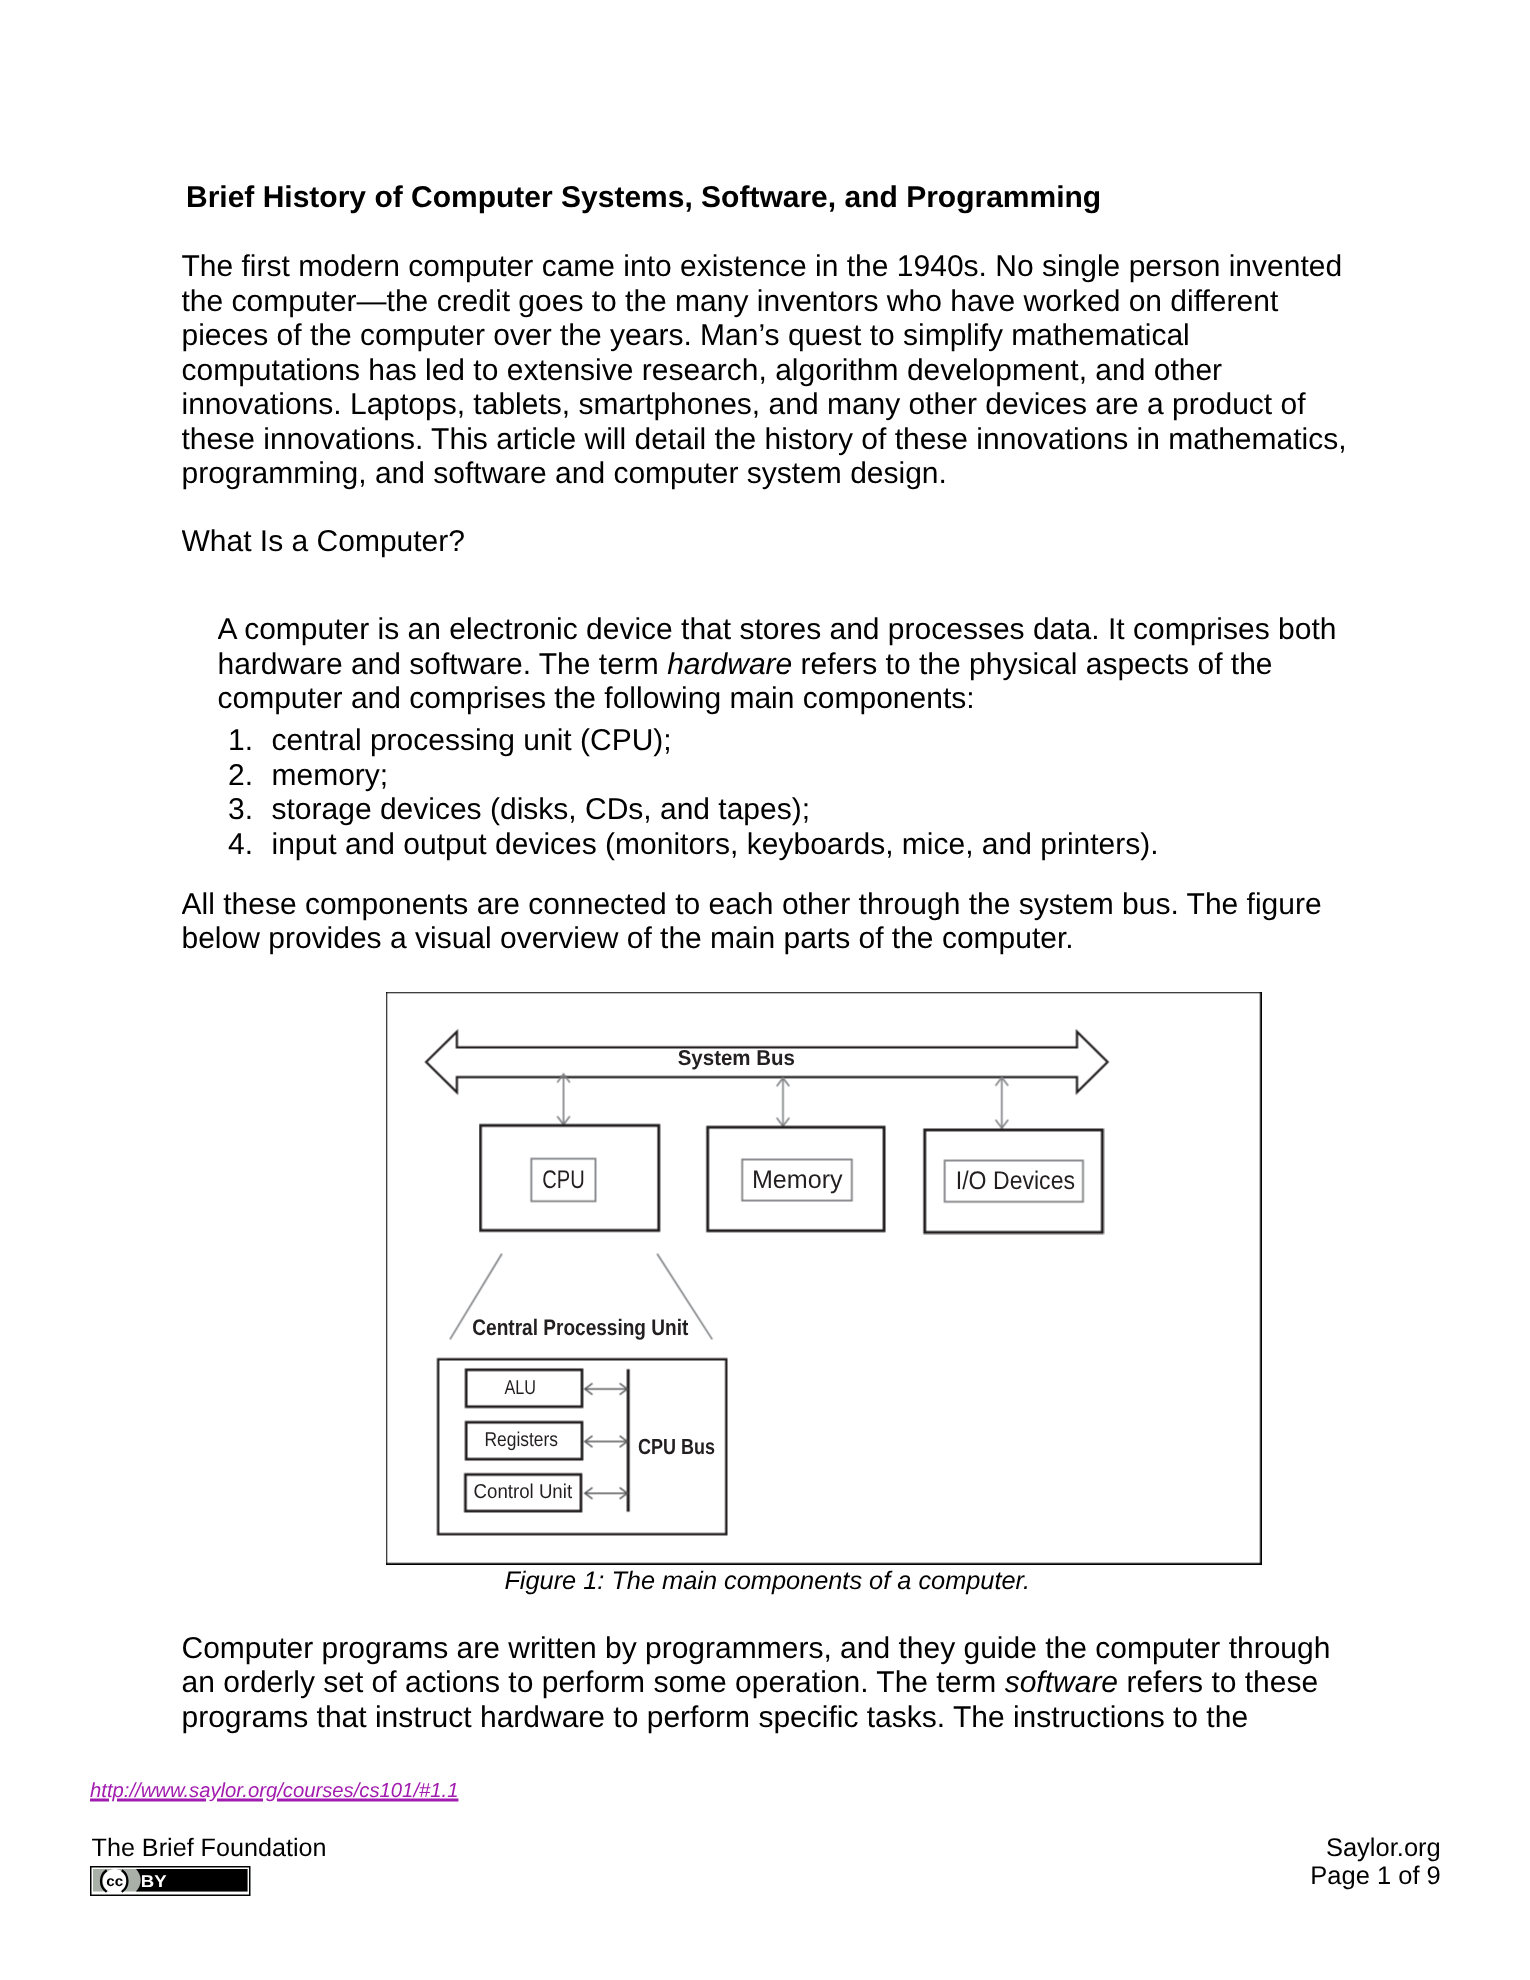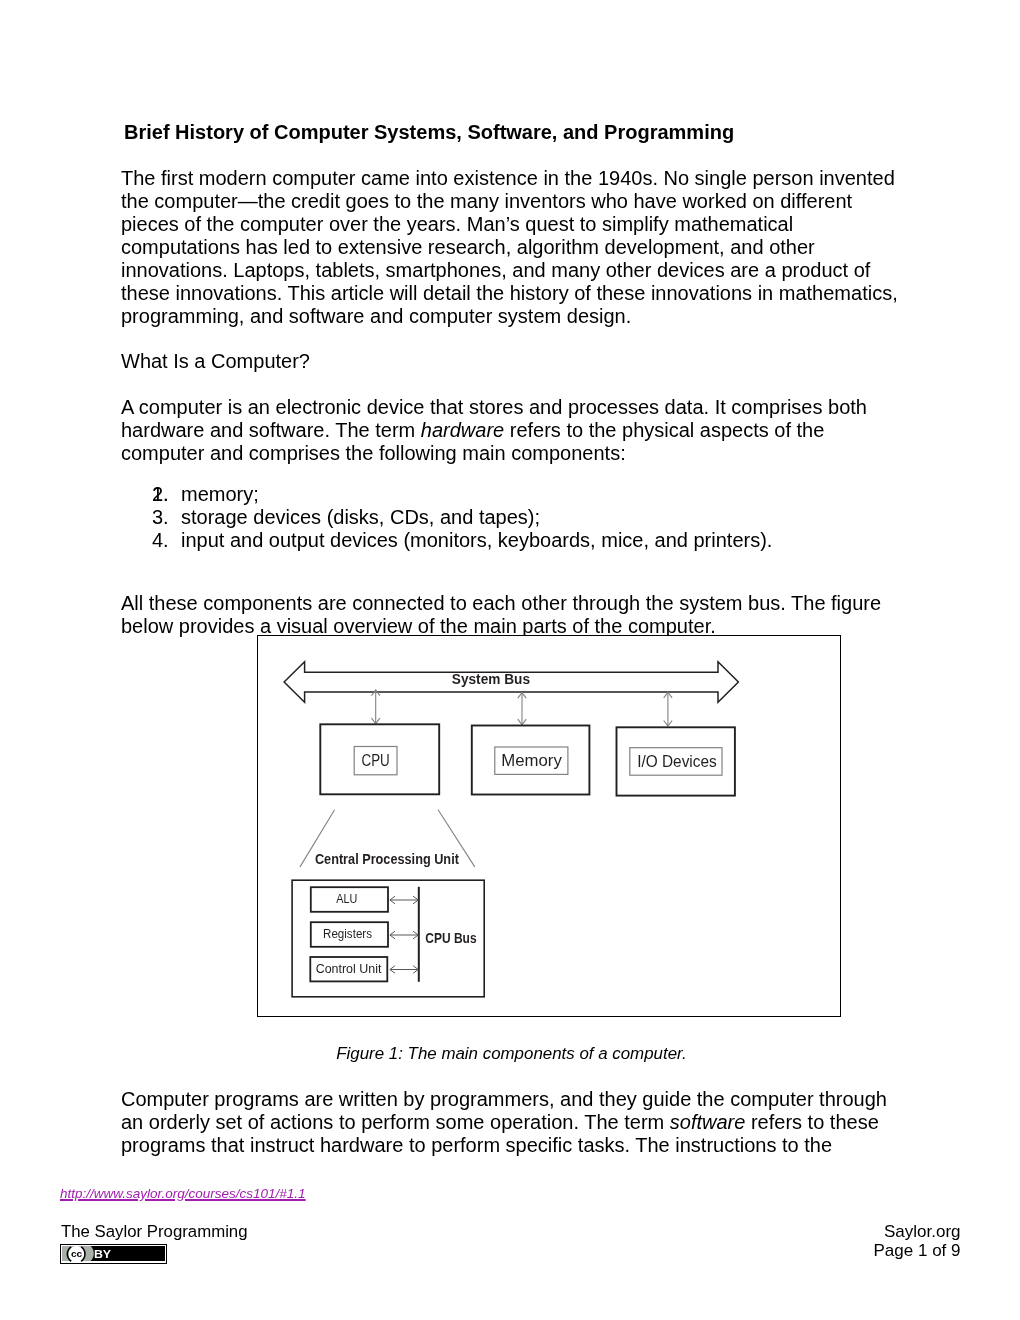--- a/index.html
+++ b/index.html
@@ -26,21 +26,21 @@
     font-size:20px; line-height:23px; 
   }
   ol.complist {
     position:absolute; left:152px; top:483px; width:749px; margin:0;
     padding:0; list-style:none; font-size:20px; line-height:23px;
   }
   ol.complist li { position:relative; padding-left:29px; }
   ol.complist li .num { position:absolute; left:0; top:0; }
 
   .figbox {
-    position:absolute; left:257px; top:635px; width:584px; height:382px;
+    position:absolute; left:257px; top:661px; width:584px; height:382px;
     border:1.3px solid #000; box-sizing:border-box; background:#fff;
   }
   .figbox svg { position:absolute; left:-1.3px; top:-1.3px; }
   .figcap {
     position:absolute; left:121px; top:1043px; width:781px; text-align:center;
     font-style:italic; font-size:16.9px; line-height:21px;
   }
   .footnote-url {
     position:absolute; left:60px; top:1186px;
     font-size:13.5px; font-style:italic; color:#a21caf; text-decoration:underline; text-decoration-thickness:1.8px;
@@ -54,24 +54,24 @@
 <body>
 
 <div class="page">
 
   <div class="doc-title">Brief History of Computer Systems, Software, and Programming</div>
 
   <div class="para" id="intro" style="top:167px;">The first modern computer came into existence in the 1940s. No single person invented the computer—the credit goes to the many inventors who have worked on different pieces of the computer over the years. Man’s quest to simplify mathematical computations has led to extensive research, algorithm development, and other innovations. Laptops, tablets, smartphones, and many other devices are a product of these innovations. This article will detail the history of these innovations in mathematics, programming, and software and computer system design.</div>
 
   <div class="heading-italic" style="top:350px;">What Is a Computer?</div>
 
-  <div class="para" id="definition" style="top:396px;"><span>A computer is an electronic device that stores and processes data. It comprises both hardware and software. The term </span><em>hardware</em><span> refers to the physical aspects of the computer and comprises the following main components:</span></div>
+  <div class="para" id="definition" style="top:409px;margin-left:24px;"><span>A computer is an electronic device that stores and processes data. It comprises both hardware and software. The term </span><em>hardware</em><span> refers to the physical aspects of the computer and comprises the following main components:</span></div>
 
   <ol class="complist">
-    <li><span class="num">1.</span></li>
+    <li><span class="num">1.</span><span>central processing unit (CPU);</span></li>
     <li><span class="num">2.</span><span>memory;</span></li>
     <li><span class="num">3.</span><span>storage devices (disks, CDs, and tapes);</span></li>
     <li><span class="num">4.</span><span>input and output devices (monitors, keyboards, mice, and printers).</span></li>
   </ol>
 
   <div class="para" style="top:592px;">All these components are connected to each other through the system bus. The figure below provides a visual overview of the main parts of the computer.</div>
 
   <div class="figbox">
     <svg id="figsvg" width="507" height="382" viewBox="0 0 507 382">
       <g>
@@ -155,21 +155,21 @@
       </g>
     </svg>
   </div>
 
   <div class="figcap">Figure 1: The main components of a computer.</div>
 
   <div class="para" style="top:1088px;"><span>Computer programs are written by programmers, and they guide the computer through an orderly set of actions to perform some operation. The term </span><em>software</em><span> refers to these programs that instruct hardware to perform specific tasks. The instructions to the</span></div>
 
   <a class="footnote-url" href="#">http://www.saylor.org/courses/cs101/#1.1</a>
 
-  <div class="foot-left">The Saylor Programming</div>
+  <div class="foot-left">The Brief Foundation</div>
 
   <div class="foot-right">
     <div>Saylor.org</div>
     <div>Page 1 of 9</div>
   </div>
 
   <div class="cc-badge">
     <svg width="107" height="20" viewBox="0 0 107 20">
       <rect x="0" y="0" width="107" height="20" fill="#000000"></rect>
       <rect x="1" y="1" width="105" height="18" fill="#ffffff"></rect>

